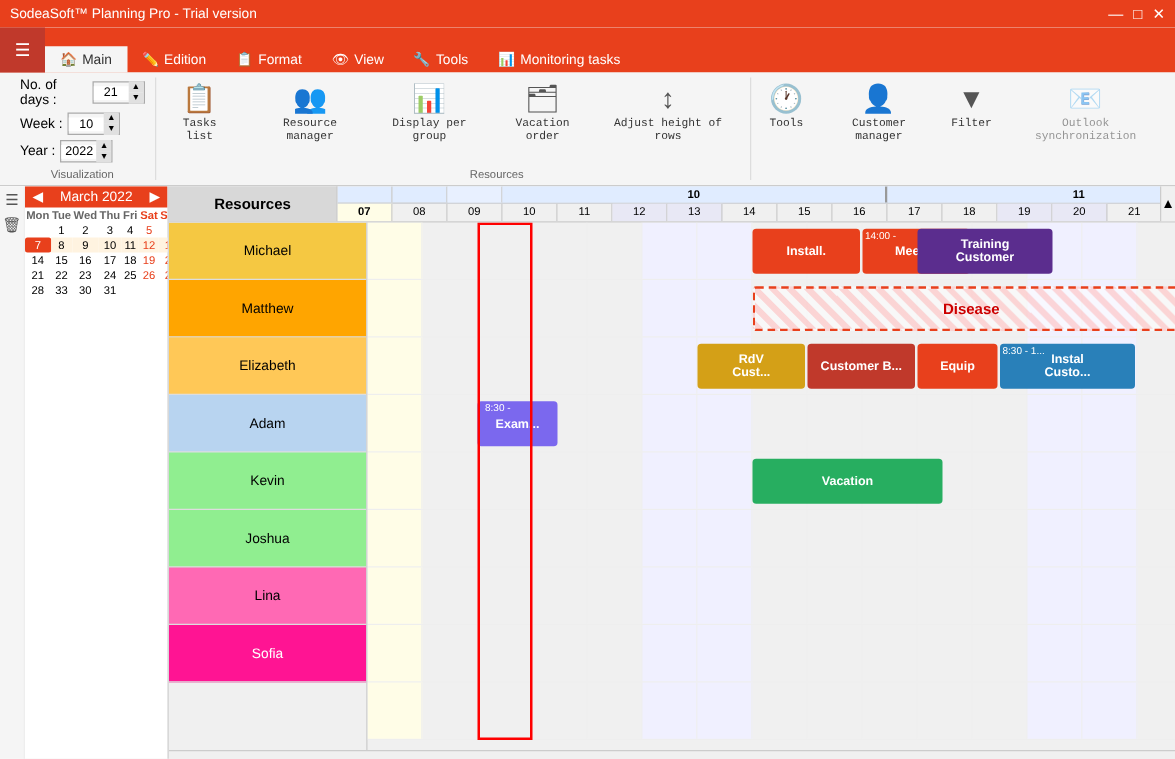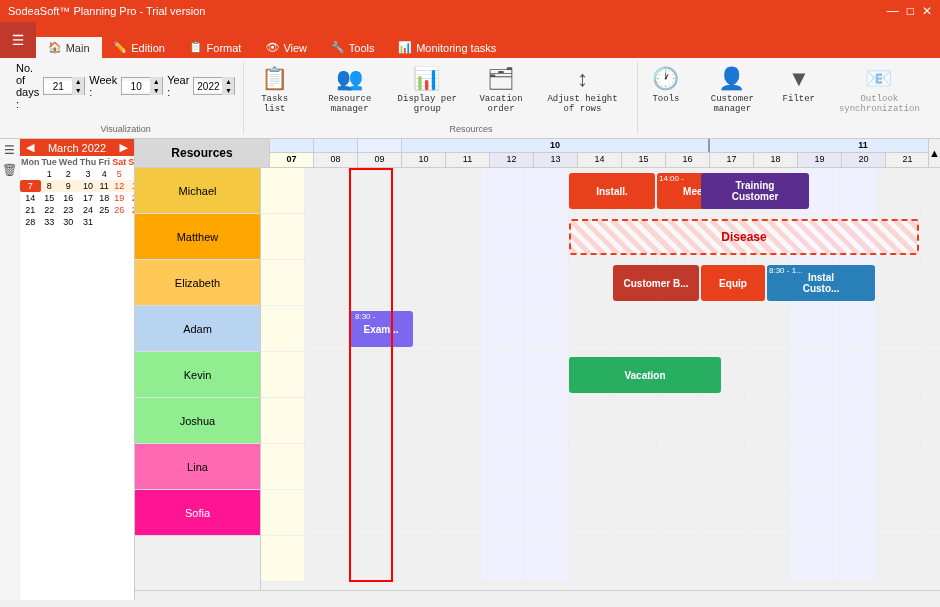--- a/index.html
+++ b/index.html
@@ -40,21 +40,21 @@
       align-items: center;
       justify-content: center;
       font-size: 14px;
       cursor: pointer;
     }
 
     .ribbon-content { display: flex; align-items: stretch; padding: 4px 8px; gap: 4px; background: #f5f5f5; min-height: 80px; }
     .ribbon-group { display: flex; flex-direction: column; align-items: center; border-right: 1px solid #ddd; padding: 0 8px; gap: 2px; }
     .ribbon-group-label { font-size: 9px; color: #666; margin-top: auto; padding-top: 2px; }
 
-    .ribbon-controls { display: flex; flex-direction: row; gap: 4px; }
+    .ribbon-controls { display: flex; flex-direction: column; gap: 4px; }
     .ribbon-row { display: flex; align-items: center; gap: 4px; font-size: 11px; }
     .ribbon-spinner { display: flex; align-items: center; border: 1px solid #aaa; height: 18px; }
     .ribbon-spinner input { width: 28px; border: none; font-size: 10px; text-align: center; outline: none; }
     .ribbon-spinner-btns { display: flex; flex-direction: column; }
     .ribbon-spinner-btn { background: #e0e0e0; border: none; width: 12px; height: 9px; font-size: 7px; cursor: pointer; display: flex; align-items: center; justify-content: center; line-height: 1; }
 
     .ribbon-icon-btn { display: flex; flex-direction: column; align-items: center; cursor: pointer; padding: 4px 6px; min-width: 48px; }
     .ribbon-icon { font-size: 22px; color: #555; }
     .ribbon-icon-label { font-size: 9px; color: #333; text-align: center; margin-top: 2px; font-family: Liberation Mono, monospace; }
     .mini-cal-header { background: #e8401c; color: white; text-align: center; padding: 2px; font-size: 11px; display: flex; align-items: center; justify-content: space-between; }
@@ -303,21 +303,21 @@
             <div style="min-width: 44px; border-right: 1px solid rgb(204, 204, 204); text-align: center; font-size: 9px; padding: 1px; flex-shrink: 0; background: rgb(232, 232, 245);">20</div>
             <div style="min-width: 44px; border-right: 1px solid rgb(204, 204, 204); text-align: center; font-size: 9px; padding: 1px; flex-shrink: 0;">21</div>
           </div>
       </div>
 
       <div style="width:12px; background:#f0f0f0; border-left:1px solid #ccc; display:flex; align-items:center; justify-content:center;">▲</div>
     </div>
 
     <div style="display:flex; flex:1; overflow:hidden;">
 
-      <div style="width:126px; flex-shrink:0; border-right:1px solid #ccc; overflow-y:auto;" id="resources-list">
+      <div style="width:159px; flex-shrink:0; border-right:1px solid #ccc; overflow-y:auto;" id="resources-list">
       <div style="height: 46px; display: flex; align-items: center; justify-content: center; border-bottom: 1px solid rgb(221, 221, 221); font-size: 11px; font-weight: 500; cursor: pointer; background: rgb(245, 200, 66); color: rgb(0, 0, 0);">Michael</div>
           <div style="height: 46px; display: flex; align-items: center; justify-content: center; border-bottom: 1px solid rgb(221, 221, 221); font-size: 11px; font-weight: 500; cursor: pointer; background: rgb(255, 165, 0); color: rgb(0, 0, 0);">Matthew</div>
           <div style="height: 46px; display: flex; align-items: center; justify-content: center; border-bottom: 1px solid rgb(221, 221, 221); font-size: 11px; font-weight: 500; cursor: pointer; background: rgb(255, 200, 87); color: rgb(0, 0, 0);">Elizabeth</div>
           <div style="height: 46px; display: flex; align-items: center; justify-content: center; border-bottom: 1px solid rgb(221, 221, 221); font-size: 11px; font-weight: 500; cursor: pointer; background: rgb(184, 212, 240); color: rgb(0, 0, 0);">Adam</div>
           <div style="height: 46px; display: flex; align-items: center; justify-content: center; border-bottom: 1px solid rgb(221, 221, 221); font-size: 11px; font-weight: 500; cursor: pointer; background: rgb(144, 238, 144); color: rgb(0, 0, 0);">Kevin</div>
           <div style="height: 46px; display: flex; align-items: center; justify-content: center; border-bottom: 1px solid rgb(221, 221, 221); font-size: 11px; font-weight: 500; cursor: pointer; background: rgb(144, 238, 144); color: rgb(0, 0, 0);">Joshua</div>
           <div style="height: 46px; display: flex; align-items: center; justify-content: center; border-bottom: 1px solid rgb(221, 221, 221); font-size: 11px; font-weight: 500; cursor: pointer; background: rgb(255, 105, 180); color: rgb(0, 0, 0);">Lina</div>
           <div style="height: 46px; display: flex; align-items: center; justify-content: center; border-bottom: 1px solid rgb(221, 221, 221); font-size: 11px; font-weight: 500; cursor: pointer; background: rgb(255, 20, 147); color: white;">Sofia</div>
         </div>
 
@@ -492,20 +492,24 @@
             <span style="font-size: 8px; font-weight: normal; position: absolute; top: 1px; left: 2px;">14:00 -</span>
             <span style="text-align: center; white-space: pre;">Meeti...</span>
           </div>
           <div style="position: absolute; left: 440px; top: 5px; width: 108px; height: 36px; border-radius: 3px; background: rgb(91, 45, 142); display: flex; flex-direction: column; align-items: center; justify-content: center; font-size: 10px; font-weight: bold; color: white; z-index: 5; cursor: pointer; overflow: hidden;">
             <span style="text-align: center; white-space: pre;">Training
 Customer</span>
           </div>
           <div style="position: absolute; left: 308px; top: 51px; width: 350px; height: 36px; border-radius: 3px; border: 2px dashed rgb(232, 64, 28); background: repeating-linear-gradient(45deg, rgba(255, 200, 200, 0.7), rgba(255, 200, 200, 0.7) 5px, rgba(255, 255, 255, 0.5) 5px, rgba(255, 255, 255, 0.5) 10px); display: flex; align-items: center; justify-content: center; font-size: 12px; font-weight: bold; color: rgb(204, 0, 0); z-index: 5; cursor: pointer;">
             <span style="text-align: center; white-space: pre;">Disease</span>
           </div>
+          <div style="position: absolute; left: 264px; top: 97px; width: 86px; height: 36px; border-radius: 3px; background: rgb(212, 160, 23); display: flex; flex-direction: column; align-items: center; justify-content: center; font-size: 10px; font-weight: bold; color: white; z-index: 5; cursor: pointer; overflow: hidden;">
+            <span style="text-align: center; white-space: pre;">RdV
+Cust...</span>
+          </div>
           <div style="position: absolute; left: 352px; top: 97px; width: 86px; height: 36px; border-radius: 3px; background: rgb(192, 57, 43); display: flex; flex-direction: column; align-items: center; justify-content: center; font-size: 10px; font-weight: bold; color: white; z-index: 5; cursor: pointer; overflow: hidden;">
             <span style="text-align: center; white-space: pre;">Customer B...</span>
           </div>
           <div style="position: absolute; left: 440px; top: 97px; width: 64px; height: 36px; border-radius: 3px; background: rgb(232, 64, 28); display: flex; flex-direction: column; align-items: center; justify-content: center; font-size: 10px; font-weight: bold; color: white; z-index: 5; cursor: pointer; overflow: hidden;">
             <span style="text-align: center; white-space: pre;">Equip</span>
           </div>
           <div style="position: absolute; left: 506px; top: 97px; width: 108px; height: 36px; border-radius: 3px; background: rgb(41, 128, 185); display: flex; flex-direction: column; align-items: center; justify-content: center; font-size: 10px; font-weight: bold; color: white; z-index: 5; cursor: pointer; overflow: hidden;">
             <span style="font-size: 8px; font-weight: normal; position: absolute; top: 1px; left: 2px;">8:30 - 1...</span>
             <span style="text-align: center; white-space: pre;">Instal
 Custo...</span>

